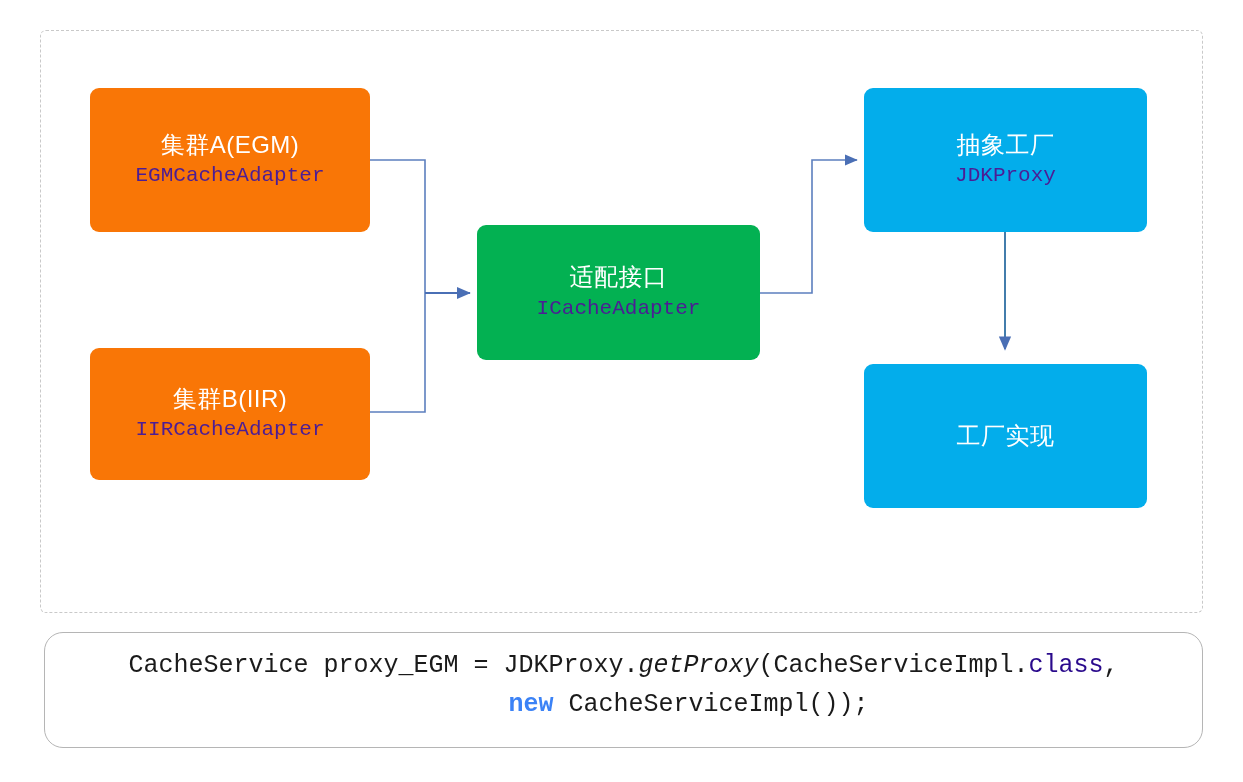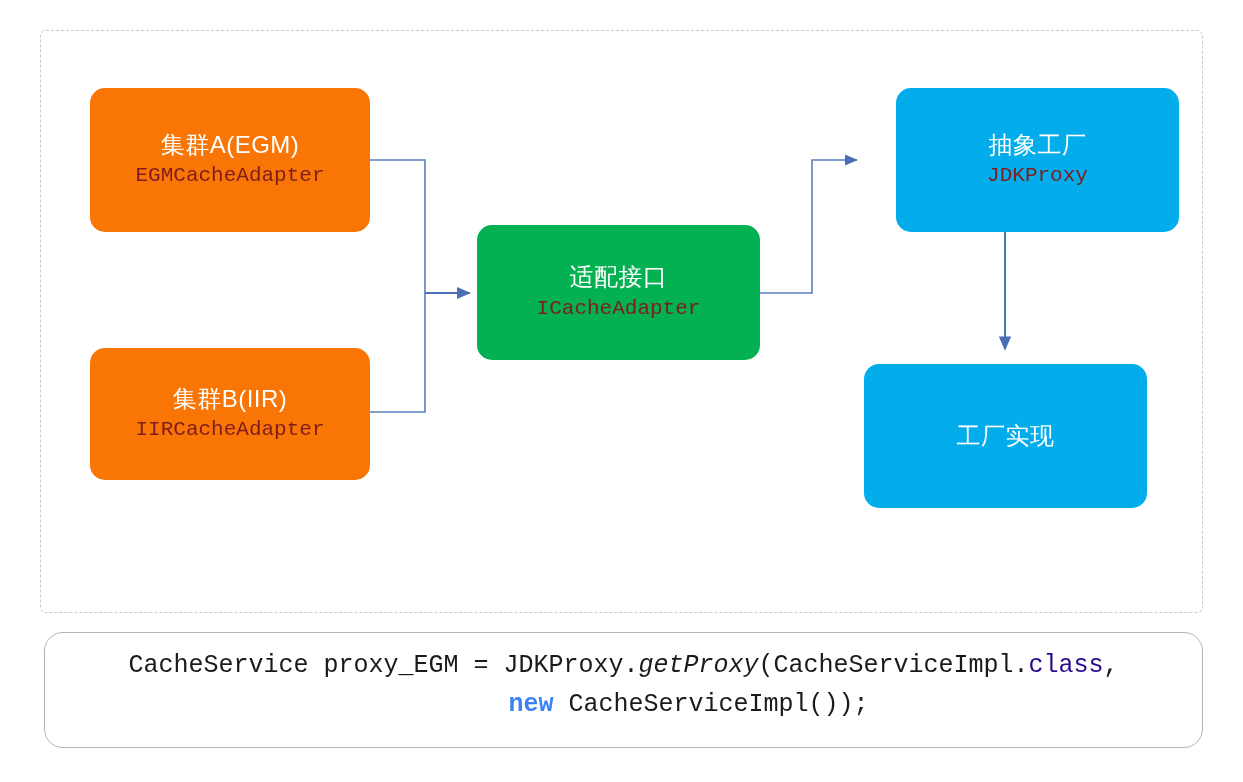--- a/index.html
+++ b/index.html
@@ -27,49 +27,49 @@
     width: 1163px;
     height: 583px;
     border: 1px dashed #c9c9c9;
     border-radius: 6px;
     box-sizing: border-box;
   }
   
   .node {
     position: absolute;
     box-sizing: border-box;
-    border-radius: 15px;
+    border-radius: 9px;
     display: flex;
     flex-direction: column;
     align-items: center;
     justify-content: center;
     text-align: center;
     line-height: 1.18;
     padding: 4px 6px;
   }
   .node .cn {
     color: #ffffff;
     font-family: "Liberation Sans", sans-serif;
     font-size: 24px;
     letter-spacing: 0.5px;
     white-space: nowrap;
   }
   .node .en {
-    color: #7f1d1d;
+    color: #4c1d95;
     font-family: "Liberation Mono", "DejaVu Sans Mono", monospace;
     font-size: 21px;
     margin-top: 4px;
     word-break: break-all;
     line-height: 1.25;
   }
   
   #node-egm   { left: 90px;  top: 88px;  width: 280px; height: 144px; }
   #node-iir   { left: 90px;  top: 348px; width: 280px; height: 132px; }
   #node-iface { left: 477px; top: 225px; width: 283px; height: 135px; }
-  #node-proxy { left: 896px; top: 88px;  width: 283px; height: 144px; }
+  #node-proxy { left: 864px; top: 88px;  width: 283px; height: 144px; }
   #node-handler { left: 864px; top: 364px; width: 283px; height: 144px; }
 
   
   #connectors {
     position: absolute;
     left: 0;
     top: 0;
     width: 1243px;
     height: 782px;
     pointer-events: none;

